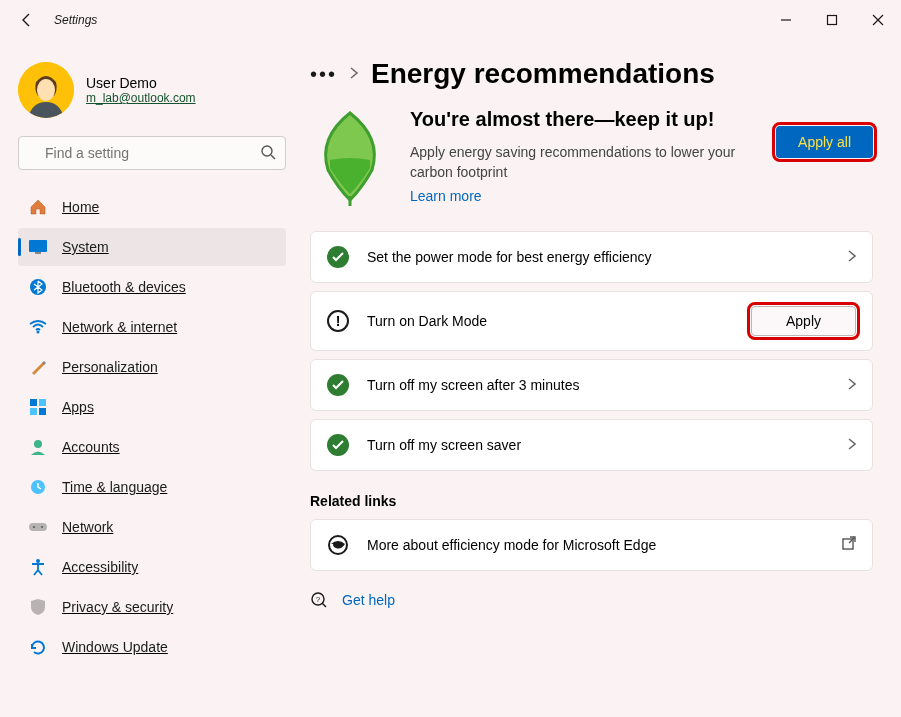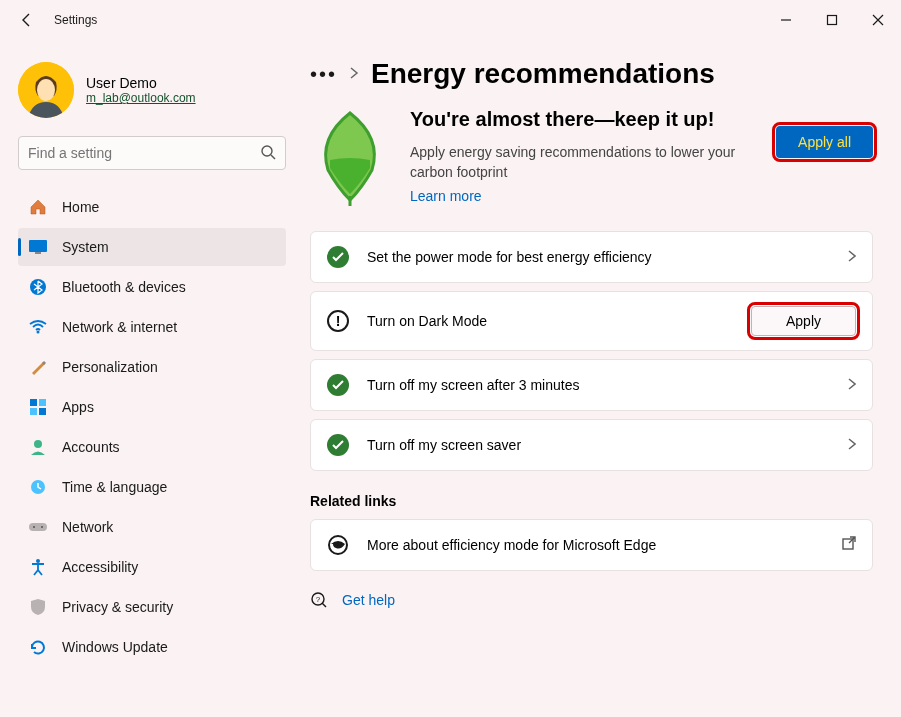--- a/index.html
+++ b/index.html
@@ -1,38 +1,38 @@
 <!DOCTYPE html>
 <html><head>
 <meta charset="utf-8">
 <style>
 * { box-sizing: border-box; margin: 0; padding: 0; font-family: "Segoe UI", Arial, sans-serif; }
 body { width: 901px; height: 717px; background: #faf2f3; overflow: hidden; position: relative; }
 
 
 .titlebar { display: flex; align-items: center; height: 40px; padding-left: 18px; }
 .titlebar .back { width: 18px; height: 18px; display:flex; align-items:center; justify-content:center; cursor:pointer; margin-right: 18px; }
-.titlebar .title { font-size: 12px; color:#1a1a1a; }
+.titlebar .title { font-size: 12px; color:#1a1a1a;font-style:italic; }
 .wincontrols { position: absolute; top: 0; right: 0; display:flex; height:40px; }
 .wincontrols div { width: 46px; display:flex; align-items:center; justify-content:center; cursor:pointer; }
 
 
 .app { display:flex; height: calc(717px - 40px); }
 .sidebar { width: 300px; padding: 8px 14px 0 18px; }
 .profile { display:flex; align-items:center; gap:12px; margin: 14px 0 18px 0; }
 .avatar { width:56px; height:56px; border-radius:50%; background: #ffc107; position:relative; overflow:hidden; }
 .avatar svg { position:absolute; inset:0; }
 .profile-text .name { font-weight:400; font-size:14px; }
 .profile-text .email { font-size:12px; color:#14532d;text-decoration:underline; }
 
 .searchbox { position:relative; margin-bottom: 18px; }
-.searchbox input { width:100%; height:34px; border:1px solid #d3cccd; border-radius:4px; padding:0 34px 0 9px; font-size:14px; background:#fdfafa; }
+.searchbox input { width:100%; height:34px; border:1px solid #d3cccd; border-radius:4px; padding:0 34px 0 26px; font-size:14px; background:#fdfafa; }
 .searchbox .sicon { position:absolute; right:10px; top:8px; color:#555; }
 
-.navlist { list-style:none; }
+.navlist { list-style:none;text-decoration:underline; }
 .navlist li { display:flex; align-items:center; gap:14px; height:38px; padding-left:10px; border-radius:4px; cursor:pointer; font-size:14px; color:#1a1a1a; margin-bottom:2px; }
 .navlist li.active { background:#ece4e5; position:relative; }
 .navlist li.active::before { content:""; position:absolute; left:0; top:10px; bottom:10px; width:3px; background:#0067c0; border-radius:2px; }
 .navicon { width:20px; height:20px; display:flex; align-items:center; justify-content:center; }
 
 
 .content { flex:1; padding: 18px 28px 0 10px; overflow-y:auto; }
 .crumbs { display:flex; align-items:center; gap:12px; margin-bottom: 18px; }
 .dots { font-size:20px; color:#1a1a1a; cursor:pointer; letter-spacing:2px; }
 .chev { color:#666; }

